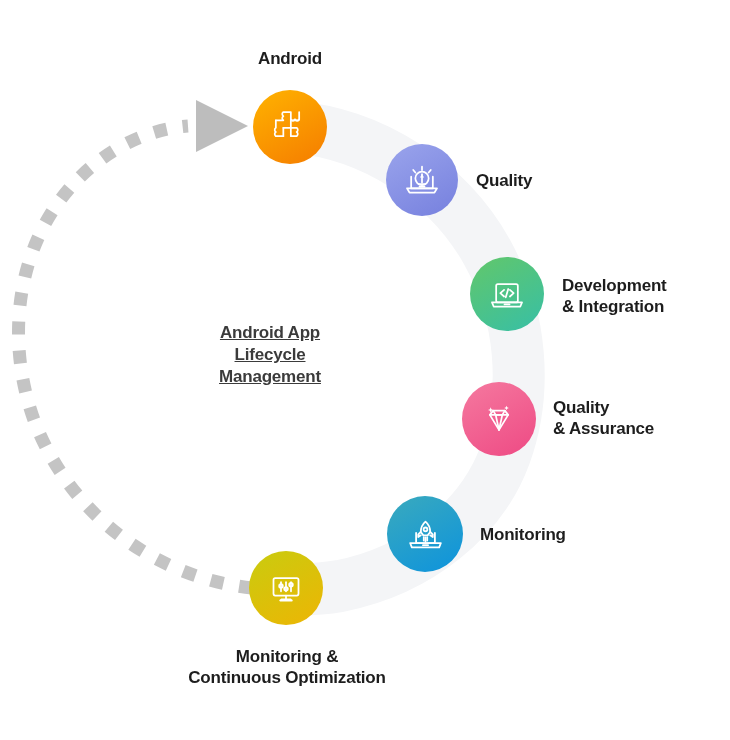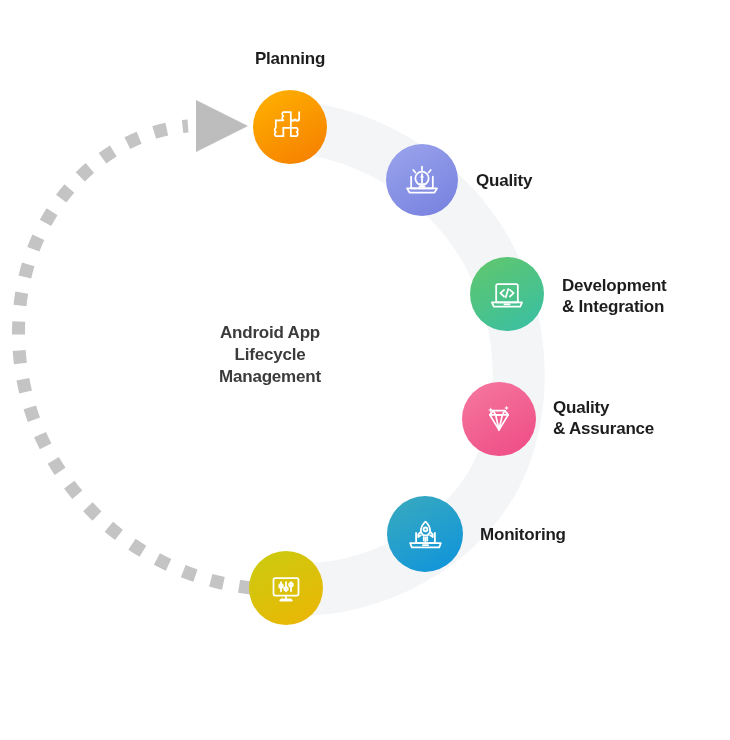--- a/index.html
+++ b/index.html
@@ -55,20 +55,21 @@
 
   #center-title {
     position: absolute;
     text-align: center;
     font-weight: 700;
     font-size: 17px;
     line-height: 22px;
     letter-spacing: -0.2px;
     color: #3b3b3b;
     white-space: pre-line;
+    text-decoration: underline;
   }
 </style>
 </head>
 <body>
 
 <div id="stage">
 
   <svg id="bg-svg" viewBox="0 0 730 740">
 
     <path id="ribbon-path" fill="none" stroke="#f4f5f7" stroke-width="52" stroke-linecap="round" d="M 292 127
@@ -174,30 +175,32 @@
         <path d="M18 17 v11"></path>
           <circle cx="18" cy="21.5" r="2.2"></circle>
         <path d="M24 17 v11"></path>
           <circle cx="24" cy="25" r="2.2"></circle>
         <path d="M30 17 v11"></path>
           <circle cx="30" cy="20" r="2.2"></circle>
       </svg>
     </span>
   </div>
 
-  <div class="label center" id="label-planning" style="left:229px; top:48px; width:122px;">Planning</div>
+  <div class="label center" id="label-planning" style="left:229px; top:48px; width:122px;">Android</div>
 
   <div class="label right" id="label-design" style="left:476px; top:170px; width:160px;">Quality</div>
 
   <div class="label right" id="label-development" style="left:562px; top:275px; width:170px;">Development
 &amp; Integration</div>
 
   <div class="label right" id="label-quality" style="left:553px; top:397px; width:170px;">Quality
 &amp; Assurance</div>
 
   <div class="label right" id="label-distribute" style="left:480px; top:524px; width:170px;">Monitoring</div>
 
+  <div class="label center" id="label-monitoring" style="left:153px; top:646px; width:268px;">Monitoring &amp;
+Continuous Optimization</div>
 
   <div id="center-title" style="left:190px; top:322px; width:160px;">Android App
 Lifecycle
 Management</div>
 
 </div>
 
 </body></html>

